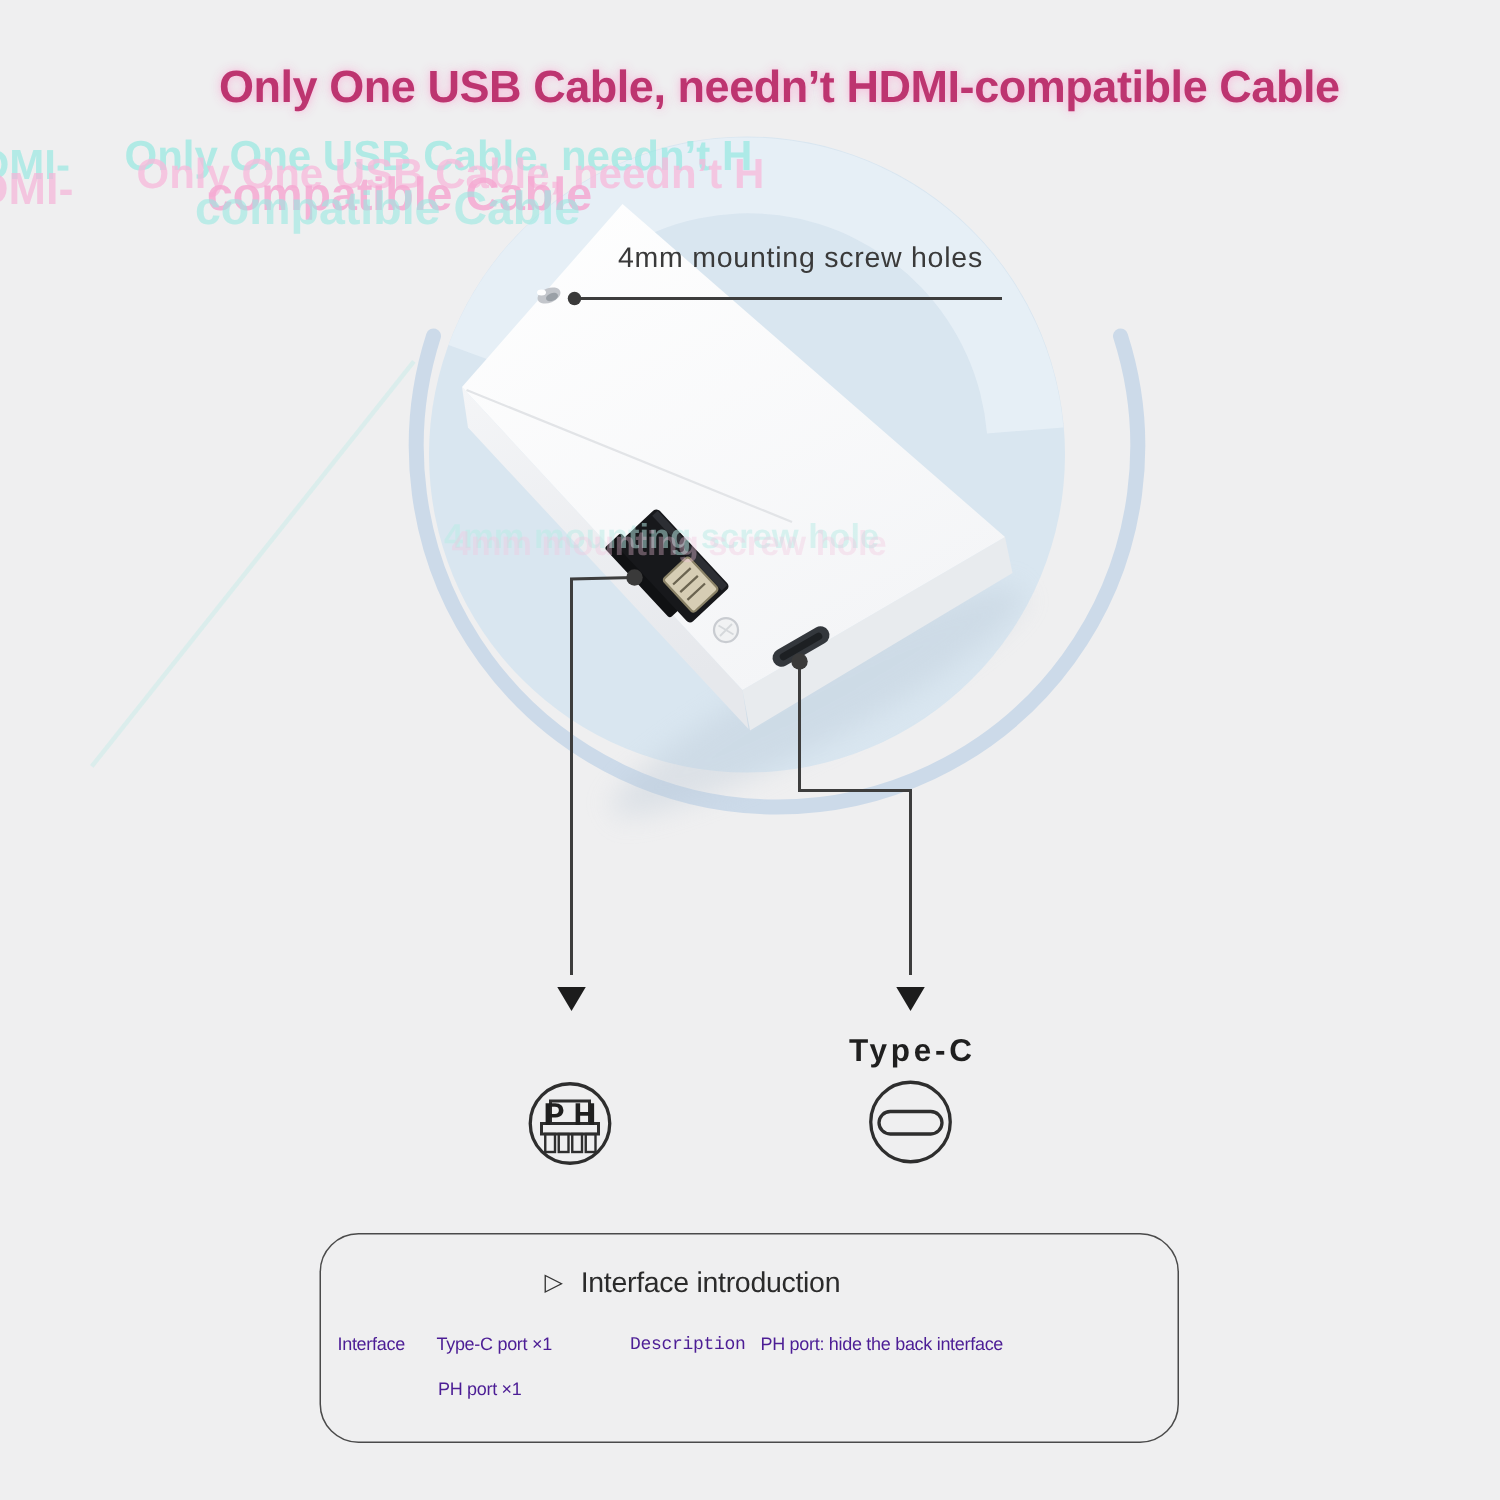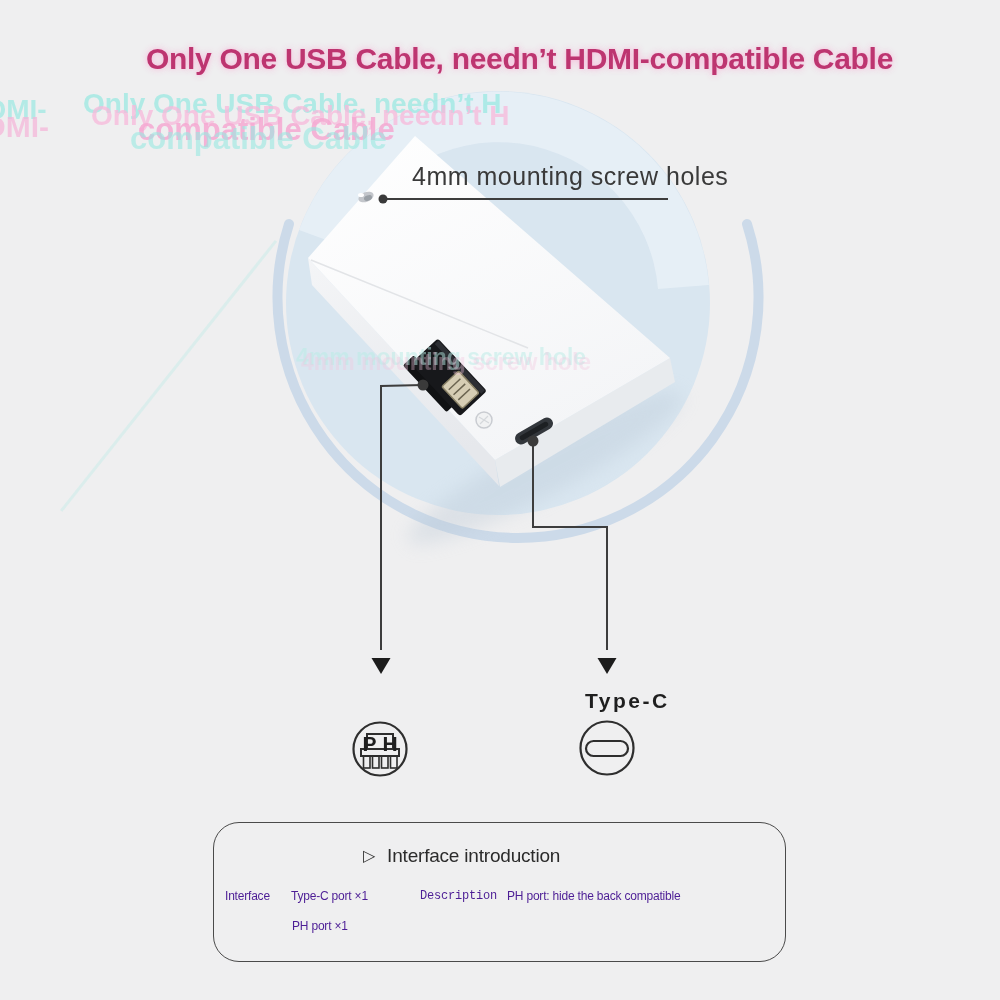--- a/index.html
+++ b/index.html
@@ -25,24 +25,24 @@
   .g4{left:-14px;top:94px;font-size:28px;color:#9ae9e2;opacity:.7;}
   .g5{left:-16px;top:110px;font-size:30px;color:#f6b4d8;opacity:.7;}
   .g6{left:296px;top:344px;font-size:23px;color:#b9ece6;opacity:.5;font-weight:600;}
   .g7{left:301px;top:349px;font-size:23px;color:#f3c4de;opacity:.35;font-weight:600;}
   .streak{
     left:60px;top:510px;width:345px;height:2.5px;
     background:rgba(150,232,224,.22);
     transform:rotate(-51.5deg);transform-origin:0 0;
   }
   
-  .screw-label{left:412px;top:162px;font-size:25px;color:#3a3a3a;letter-spacing:.5px;}
+  .screw-label{left:412px;top:162px;font-size:19px;color:#3a3a3a;letter-spacing:.5px;}
   .port-label{font-size:21px;font-weight:600;color:#1f1f1f;text-align:center;}
   .ph-label{left:336px;top:688px;width:88px;letter-spacing:6px;text-indent:6px;margin-top:44px;}
-  .typec-label{left:568px;top:689px;width:116px;letter-spacing:2.5px;text-indent:2.5px;}
+  .typec-label{left:549px;top:689px;width:116px;letter-spacing:2.5px;text-indent:2.5px;}
   
   .info-box{
     left:213px;top:822px;width:573px;height:140px;
     border:1.6px solid #4a4a4a;border-radius:26px;box-sizing:border-box;
   }
   .info-title{left:363px;top:845px;display:flex;align-items:center;gap:12px;
     font-size:19px;font-weight:500;color:#2b2b2b;letter-spacing:-0.2px;}
   .tri{font-size:16px;color:#333;line-height:1;}
   .cell{font-size:12px;color:#4c1d95;letter-spacing:-0.2px;}
   .c-il{left:225px;top:889px;font-weight:500;}
@@ -161,16 +161,16 @@
   <div class="abs port-label typec-label">Type-C</div>
 
   <div class="abs info-box"></div>
   <div class="abs info-title">
     <span class="tri">▷</span>
     <span>Interface introduction</span>
   </div>
   <div class="abs cell c-il">Interface</div>
   <div class="abs cell c-iv1">Type-C port ×1</div>
   <div class="abs cell c-dl">Description</div>
-  <div class="abs cell c-dv">PH port: hide the back compatible</div>
+  <div class="abs cell c-dv">PH port: hide the back interface</div>
   <div class="abs cell c-iv2">PH port ×1</div>
 
 </div>
 
 </body></html>

